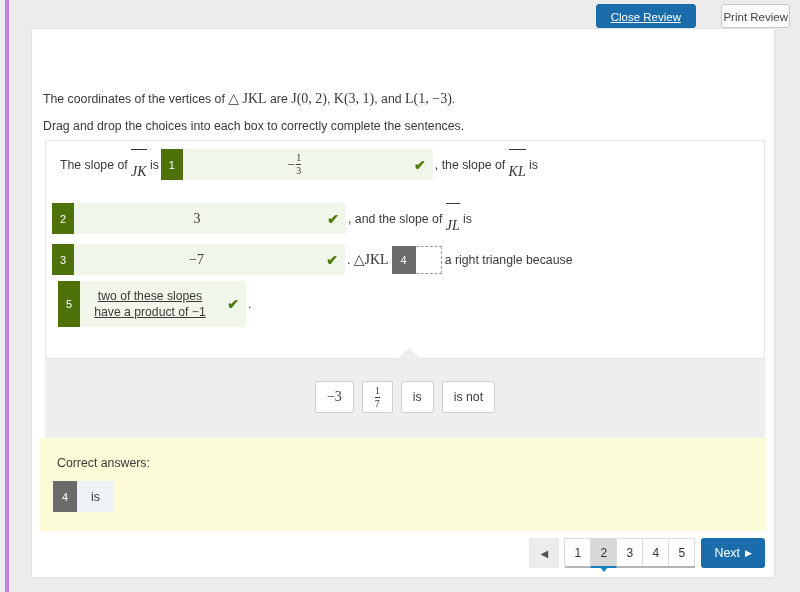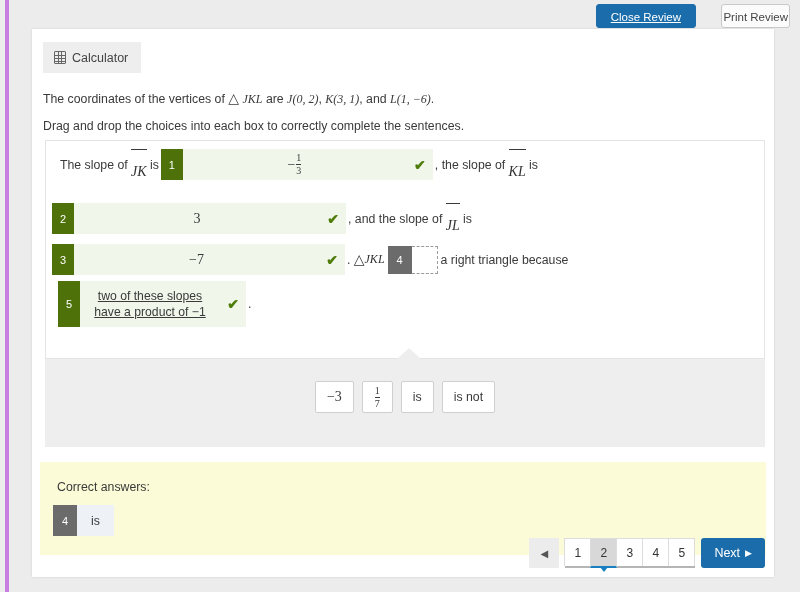--- a/index.html
+++ b/index.html
@@ -107,22 +107,21 @@
     position: absolute;
     left: 11px;
     font-size: 12.3px;
     color: #3a3a3a;
   }
   .prompt.p1 { top: 61px; }
   .prompt.p2 { top: 90px; }
 
   .mathit {
     font-family: "Liberation Serif", serif;
-    font-style: italic;
-    font-size: 12px;
+    font-size: 14px;
   }
   .mathup {
     font-family: "Liberation Serif", serif;
     font-size: 14px;
   }
   .ovl {
     font-family: "Liberation Serif", serif;
     font-style: italic;
     font-size: 14px;
     border-top: 1px solid #3a3a3a;
@@ -291,21 +290,20 @@
     font-size: 14px;
   }
 
   .correct-band {
     position: absolute;
     left: 8px;
     top: 409px;
     width: 726px;
     height: 93px;
     background: #fbfbd7;
-    margin-top: 24px;
   }
   .correct-label {
     position: absolute;
     left: 17px;
     top: 18px;
     font-size: 12.3px;
     color: #3a3a3a;
   }
   .correct-pill {
     position: absolute;
@@ -410,33 +408,29 @@
 
 <div class="purple-stripe"></div>
 
 <div class="topbar">
   <button class="btn-close-review">Close Review</button>
   <button class="btn-print-review">Print Review</button>
 </div>
 
 <div class="card">
 
-  <button class="calc-btn">
-    <span class="calc-icon"></span>
-    <span>Calculator</span>
-  </button>
 
   <div class="prompt p1">
     <span>The coordinates of the vertices of</span>
     <span class="mathup">△</span>
     <span class="mathit">JKL</span>
     <span>are</span>
     <span class="mathit">J(0, 2)</span><span>,</span>
     <span class="mathit">K(3, 1)</span><span>, and</span>
-    <span class="mathit">L(1,  −6)</span><span>.</span>
+    <span class="mathit">L(1,  −3)</span><span>.</span>
   </div>
 
   <div class="prompt p2">Drag and drop the choices into each box to correctly complete the sentences.</div>
 
   <div class="qpanel">
 
     <div class="drag-row row1">
       <span class="label-txt">The slope of</span>&nbsp;
       <span class="ovl">JK</span>&nbsp;
       <span class="label-txt">is</span>

